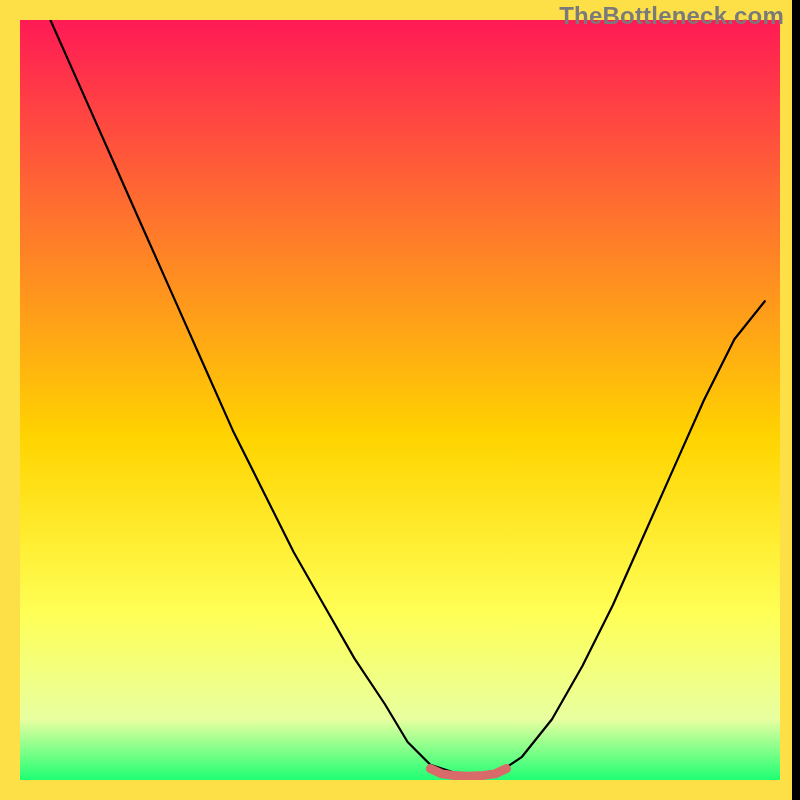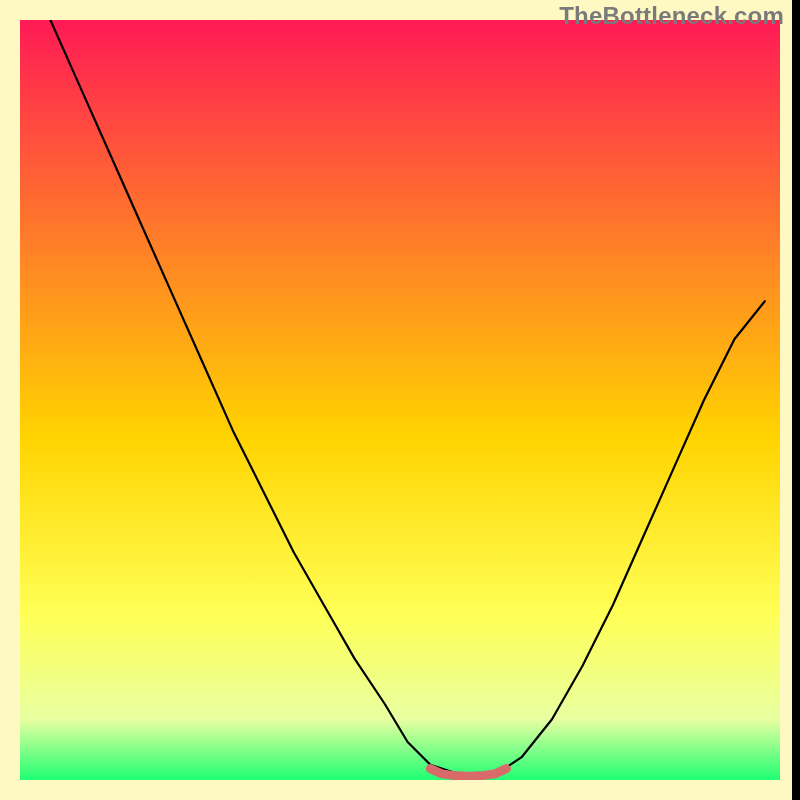--- a/index.html
+++ b/index.html
@@ -7,21 +7,21 @@
     padding: 0;
     width: 800px;
     height: 800px;
     background: #000;
     overflow: hidden;
   }
   .frame {
     position: relative;
     width: 792px;
     height: 800px;
-    background: #fef9c3;
+    background: #fde047;
   }
   .plot-area {
     position: absolute;
     left: 20px;
     top: 20px;
     width: 760px;
     height: 760px;
     overflow: hidden;
   }
   .gradient-bg {

